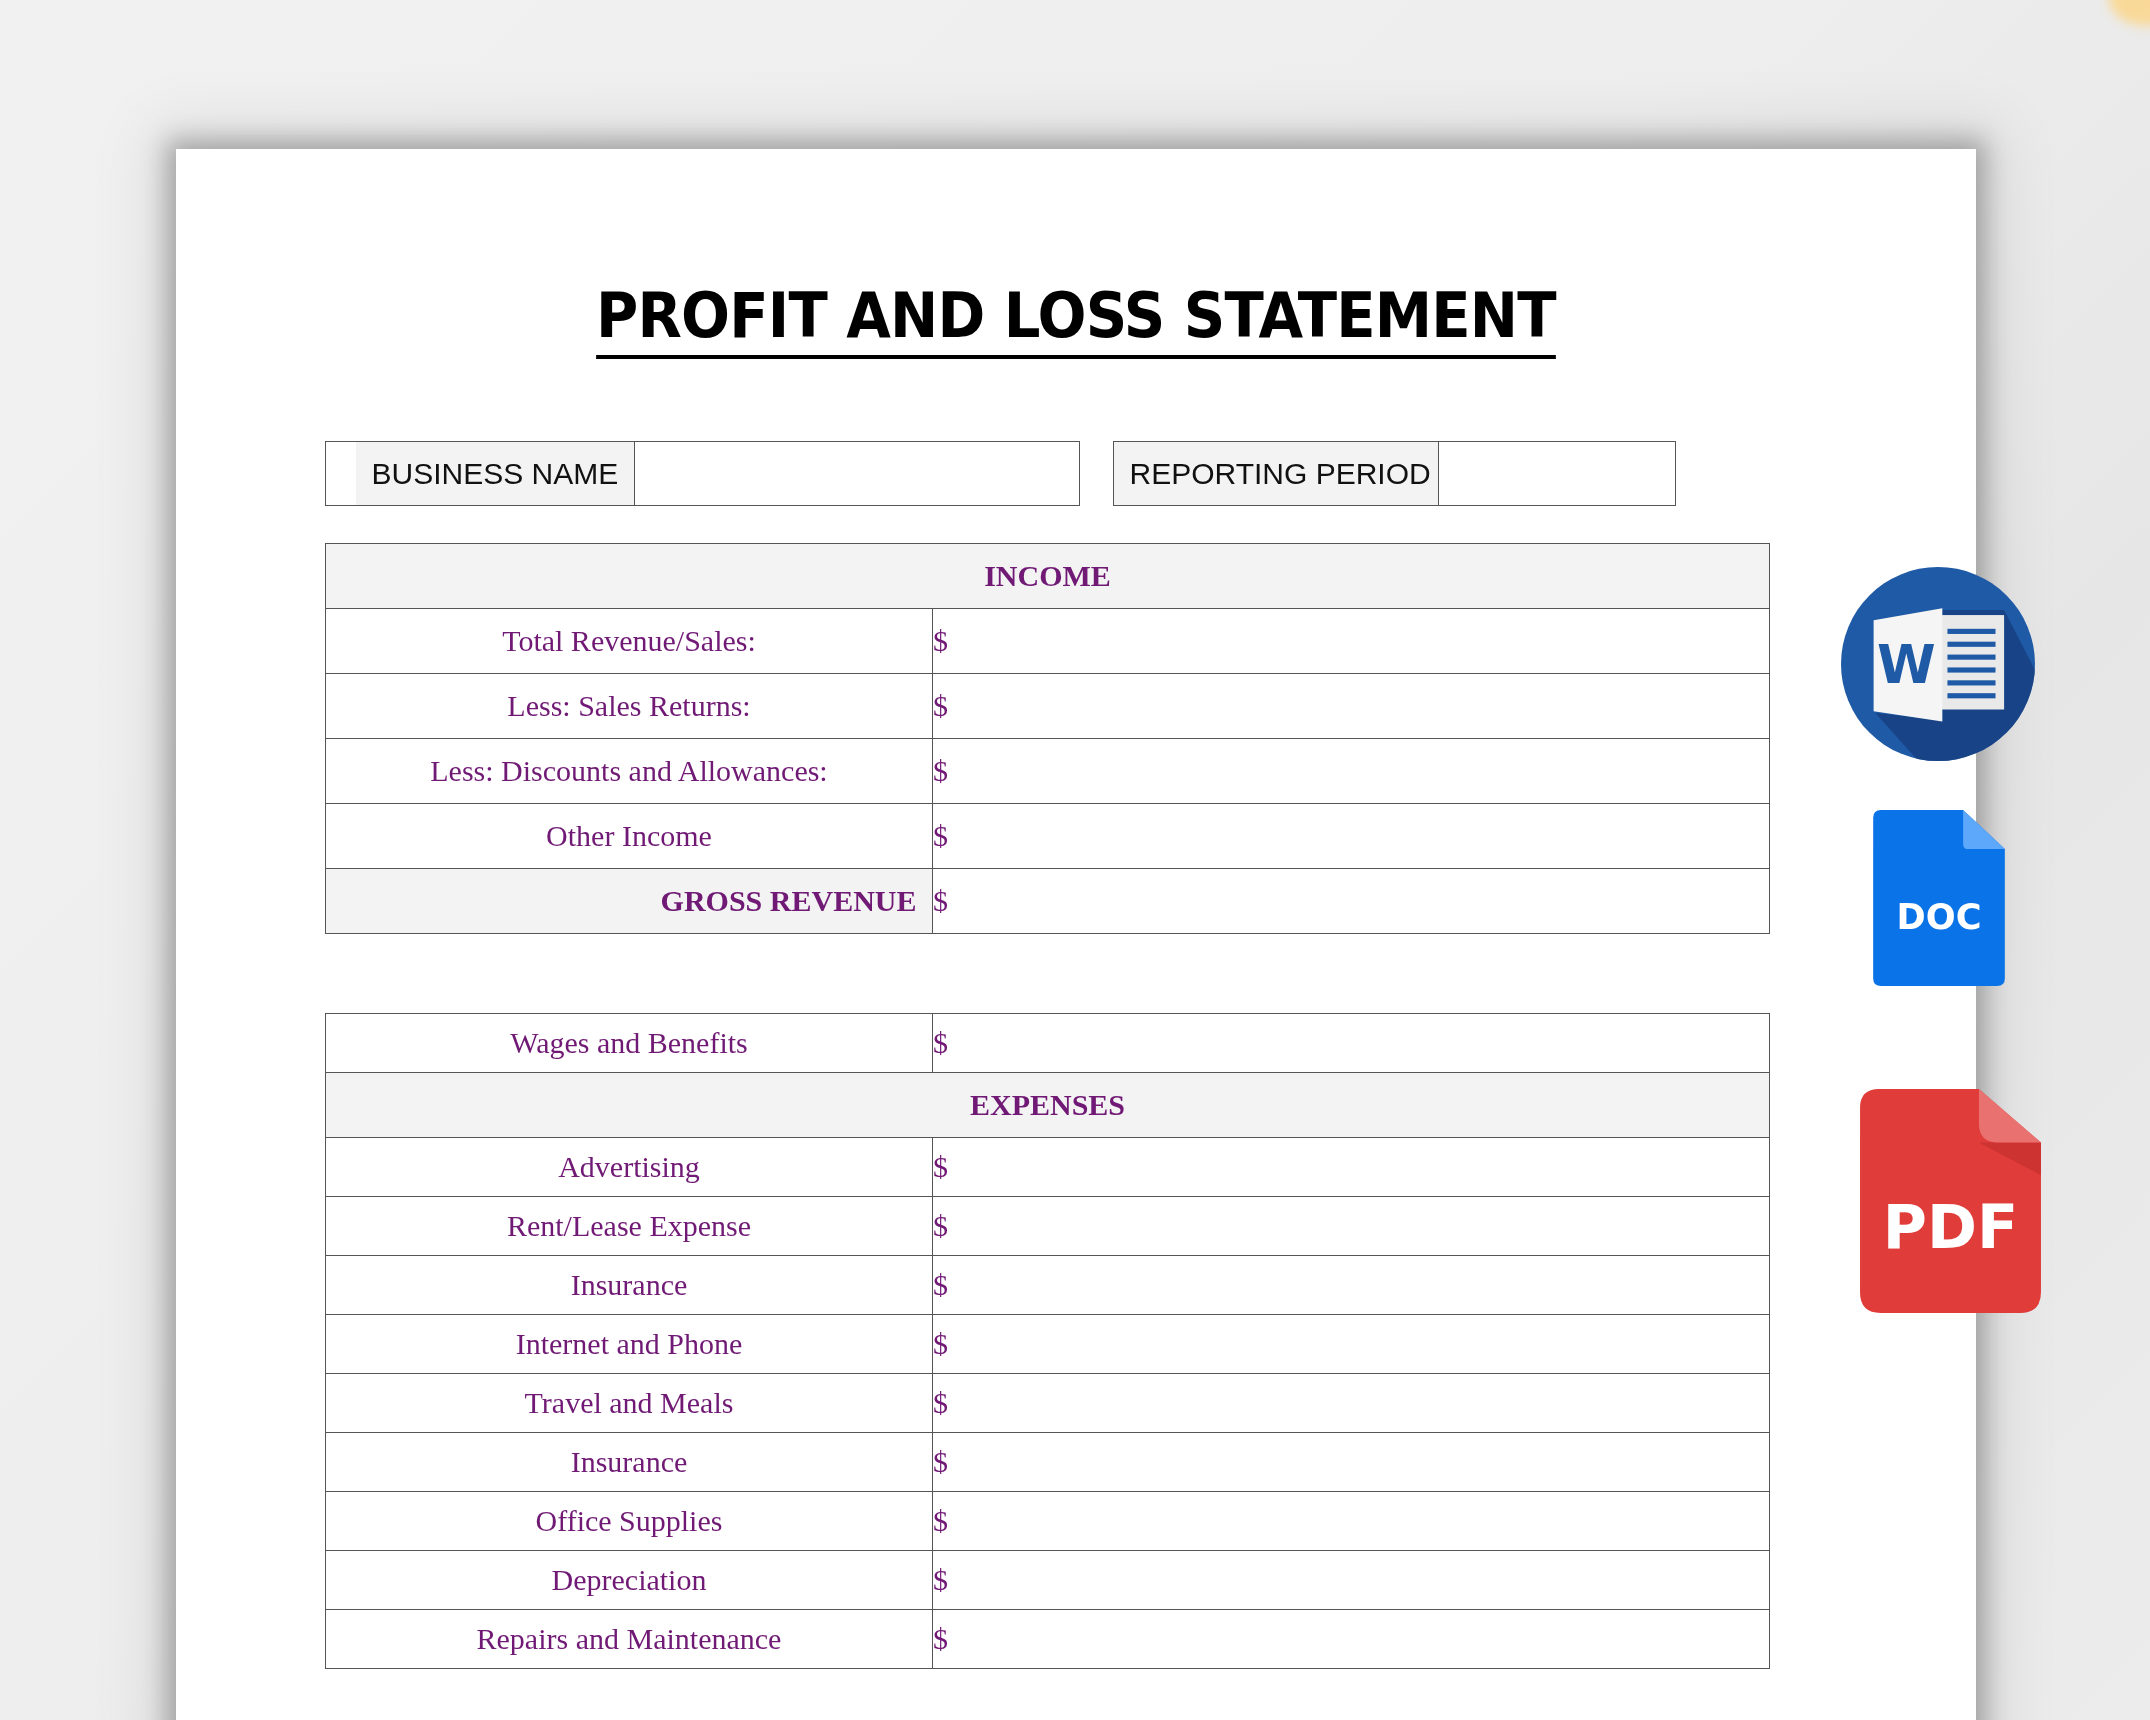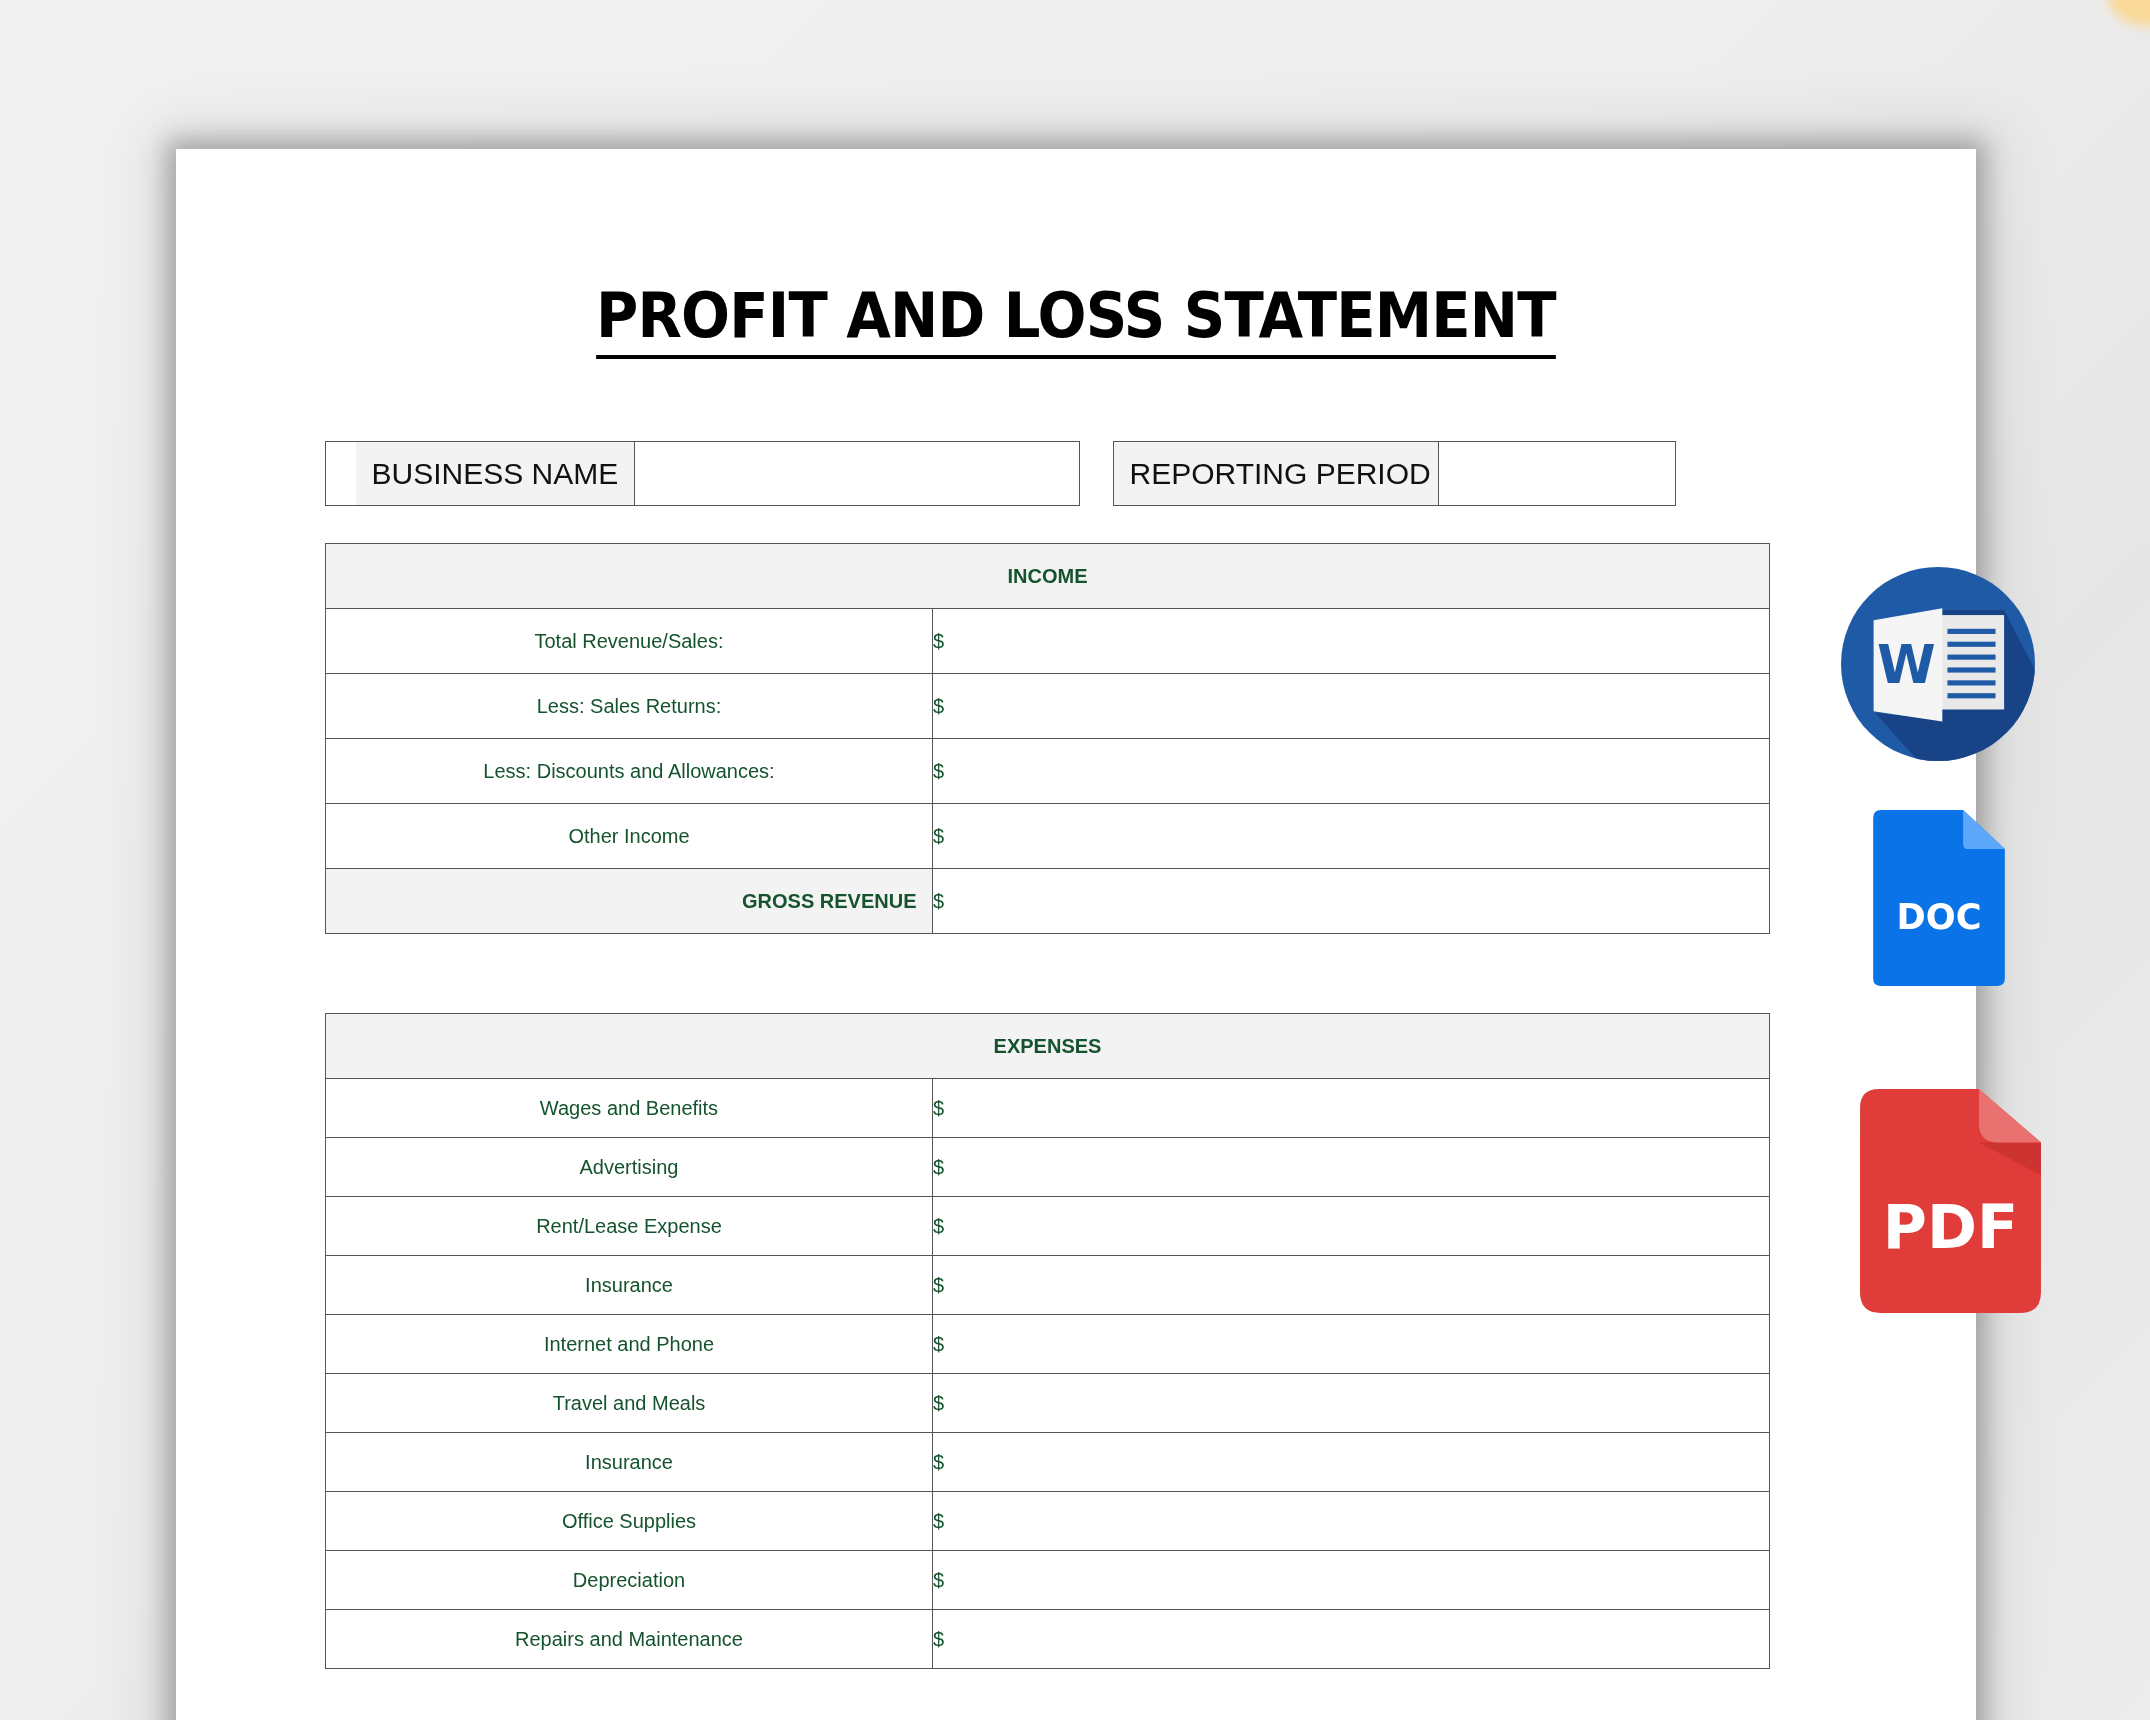--- a/index.html
+++ b/index.html
@@ -37,21 +37,21 @@
     display: flex; align-items: center; padding-left: 15.5px;
     font-size: 30px; color: #111; white-space: nowrap;
   }
   .field-value { flex: 1; }
   table.section {
     position: absolute; left: 149px; width: 1445px;
     border-collapse: collapse; table-layout: fixed;
   }
   table.section td, table.section th {
     border: 1.7px solid #555; box-sizing: border-box; padding: 0;
-    font-size: 20px; color: #14532d;
+    font-size: 30px; color: #701a75; font-family: Liberation Serif, serif;
   }
   table.section th {
     background: #f3f3f3; font-weight: bold; text-align: center;
   }
   td.label { text-align: center; }
   td.label.total { background: #f3f3f3; font-weight: bold; text-align: right; padding-right: 15.5px; }
   td.amount { padding-left: 13.8px; text-align: left; }
   .income th { height: 65px; }
   .income td { height: 65px; }
   .expenses th { height: 65px; }
@@ -114,26 +114,26 @@
   </tbody>
     </table>
 
   <table class="section expenses" style="top:864px;">
     <colgroup>
         <col style="width:607px">
         <col>
       </colgroup>
     <tbody>
         <tr>
+      <td class="label">Wages and Benefits</td>
+      <td class="amount"><span>$</span></td>
+    </tr>
+    <tr>
           <th colspan="2">EXPENSES</th>
         </tr>
-    <tr>
-      <td class="label">Wages and Benefits</td>
-      <td class="amount"><span>$</span></td>
-    </tr>
     <tr>
       <td class="label">Advertising</td>
       <td class="amount"><span>$</span></td>
     </tr>
     <tr>
       <td class="label">Rent/Lease Expense</td>
       <td class="amount"><span>$</span></td>
     </tr>
     <tr>
       <td class="label">Insurance</td>

